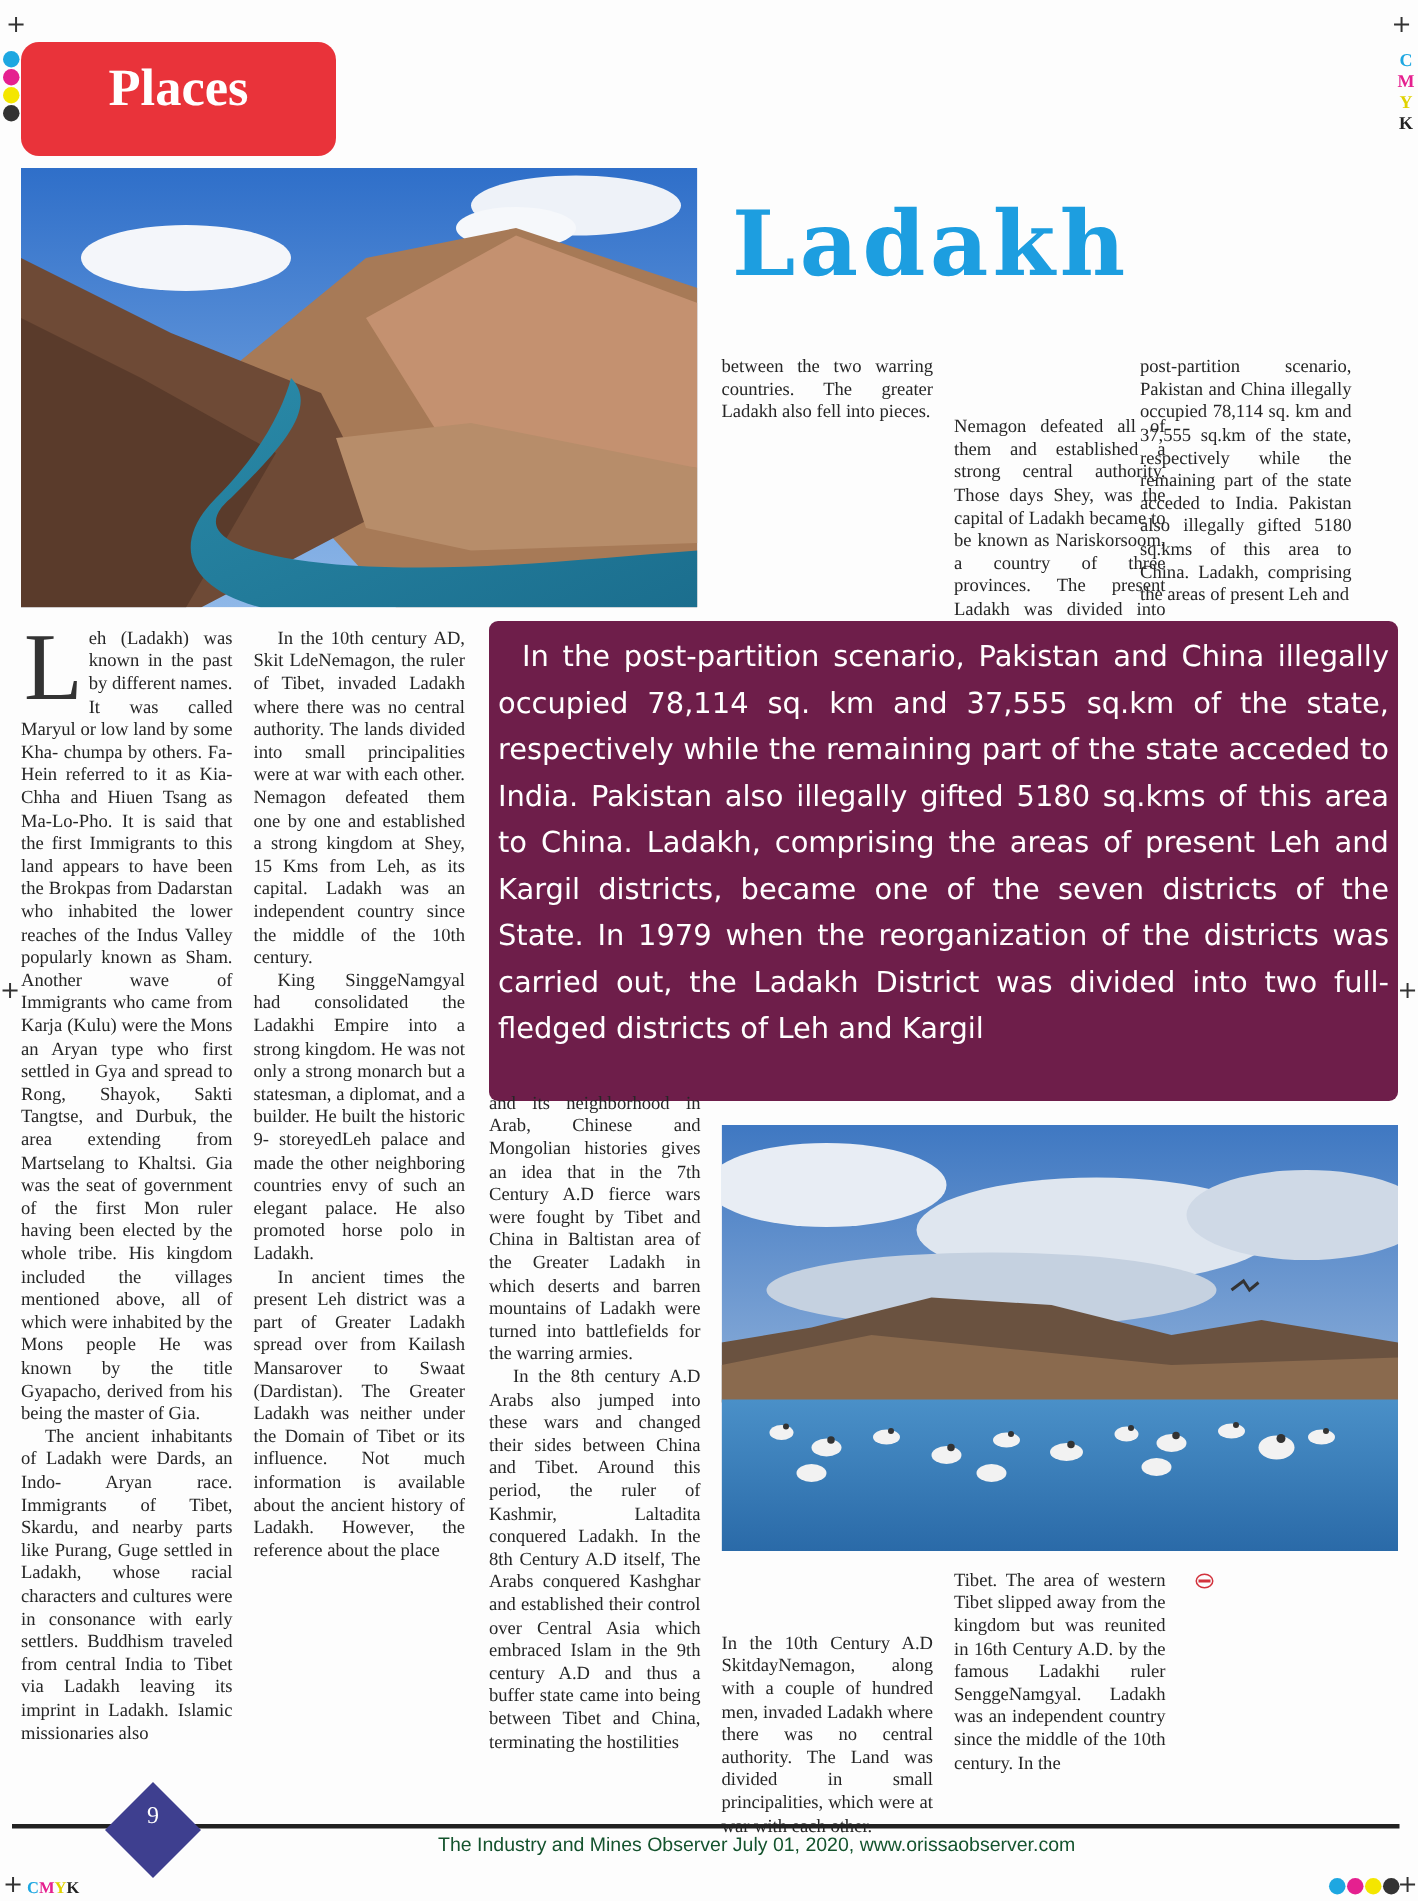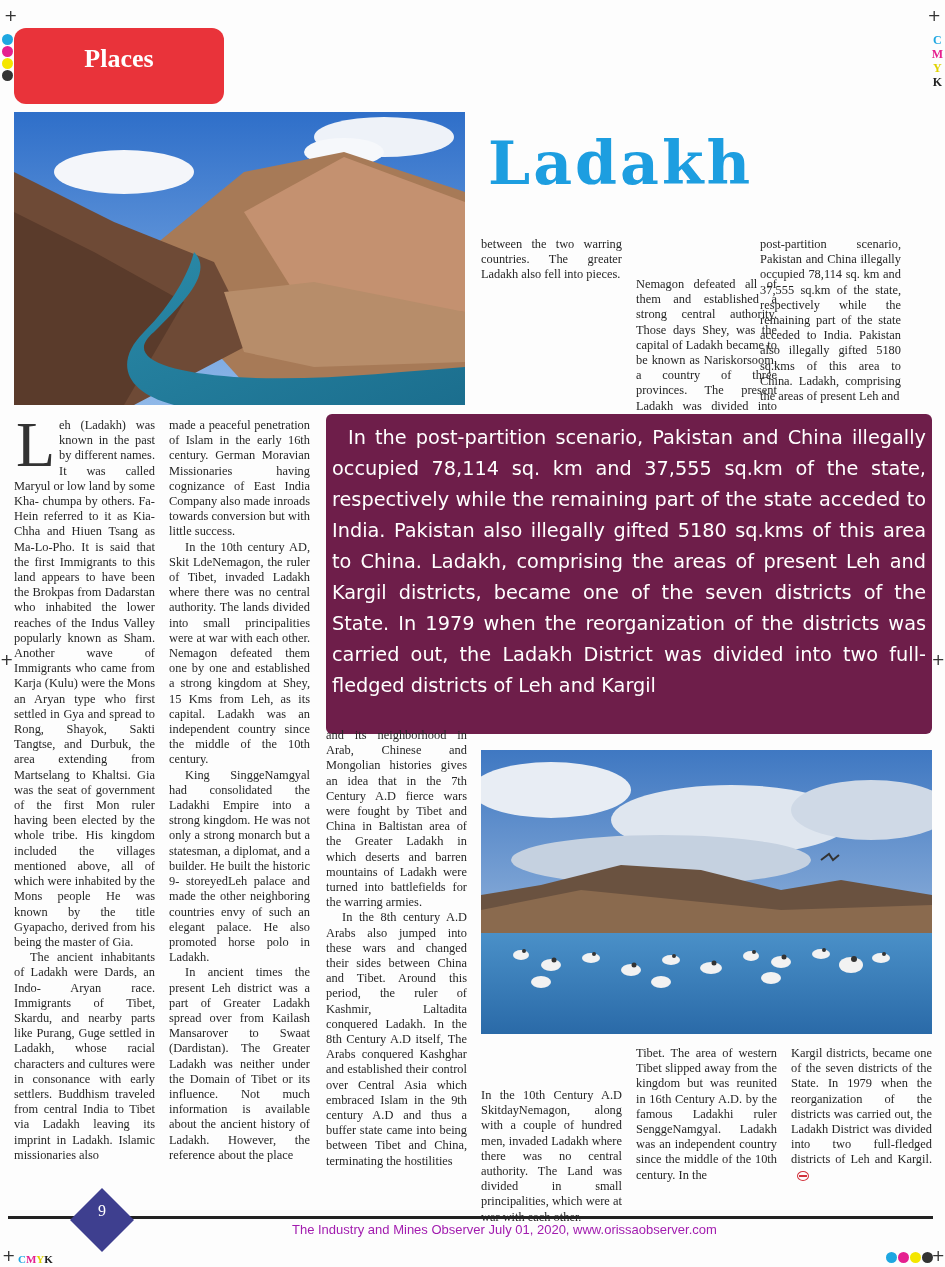--- a/index.html
+++ b/index.html
@@ -9,21 +9,21 @@
   .reg { position: absolute; font-family: "DejaVu Sans", sans-serif; font-size: 16px; color: #333; line-height: 1; }
   .dots { position: absolute; display: flex; flex-direction: column; gap: 1px; }
   .dot { width: 11px; height: 11px; border-radius: 50%; }
   .cmyk-letters { position: absolute; right: 2px; top: 33px; font-family: "Liberation Serif", serif; font-weight: bold; font-size: 12px; line-height: 14px; text-align: center; }
 
   .section-tab {
     position: absolute; left: 14px; top: 28px; width: 210px; height: 76px;
     background: #e9333a; border-radius: 12px;
     display: flex; align-items: center; justify-content: center;
   }
-  .section-tab span { color: #fff; font-family: "Liberation Serif", serif; font-weight: bold; font-size: 26px; margin-top: -14px; }
+  .section-tab span { color: #fff; font-family: "Liberation Serif", serif; font-weight: bold; font-size: 35px; margin-top: -14px; }
 
   .photo { position: absolute; overflow: hidden; }
   .photo svg { width: 100%; height: 100%; display: block; }
 
   .title {
     position: absolute; left: 488px; top: 108px; width: 440px; height: 110px;
     font-family: "DejaVu Serif", serif; font-weight: bold; font-size: 60px;
     color: #1d9ee0; letter-spacing: 3px; line-height: 110px;
   }
 
@@ -39,21 +39,21 @@
     position: absolute; left: 326px; top: 414px; width: 606px; height: 320px;
     background: #6e1e4a; border-radius: 6px; padding: 8px 6px 8px 6px;
     color: #fff; font-family: "DejaVu Sans", sans-serif; font-size: 19.3px; line-height: 31px;
     text-align: justify;
   }
   .pullquote p { text-indent: 16px; }
 
   .footer-rule { position: absolute; left: 8px; right: 12px; top: 1216px; height: 3px; background: #222; }
   .page-diamond { position: absolute; left: 70px; top: 1188px; width: 64px; height: 64px; }
   .page-num { position: absolute; left: 92px; top: 1202px; width: 20px; text-align: center; color: #fff; font-size: 16px; font-family: "Liberation Serif", serif; }
-  .footer-text { position: absolute; left: 292px; top: 1222px; font-family: "Liberation Sans", sans-serif; font-size: 13px; color: #a21caf; }
+  .footer-text { position: absolute; left: 292px; top: 1222px; font-family: "Liberation Sans", sans-serif; font-size: 13px; color: #14532d; }
   .cmyk-bottom { position: absolute; left: 18px; top: 1253px; font-size: 11px; font-weight: bold; font-family: "Liberation Serif", serif; }
   .dots-bottom { position: absolute; right: 12px; top: 1252px; display: flex; gap: 1px; }
   .end-mark { display: inline-block; width: 12px; height: 10px; border: 1.5px solid #d2323c; border-radius: 50%; vertical-align: middle; margin-left: 6px; position: relative; }
   .end-mark::after { content: ""; position: absolute; left: 1px; right: 1px; top: 3px; height: 2px; background: #d2323c; }
 </style>
 </head>
 <body>
 
 <div class="reg" style="left:4px; top:8px;">+</div>
 <div class="reg" style="right:4px; top:8px;">+</div>
@@ -116,21 +116,20 @@
 <div class="col" style="left:760px; top:237px; width:141px;">
   <p class="noindent">post-partition scenario, Pakistan and China illegally occupied 78,114 sq. km and 37,555 sq.km of the state, respectively while the remaining part of the state acceded to India. Pakistan also illegally gifted 5180 sq.kms of this area to China. Ladakh, comprising the areas of present Leh and</p>
 </div>
 
 <div class="col" style="left:14px; top:418px; width:141px;">
   <p class="noindent"><span class="dropcap">L</span><span>eh (Ladakh) was known in the past by different names. It was called Maryul or low land by some Kha- chumpa by others. Fa-Hein referred to it as Kia-Chha and Hiuen Tsang as Ma-Lo-Pho. It is said that the first Immigrants to this land appears to have been the Brokpas from Dadarstan who inhabited the lower reaches of the Indus Valley popularly known as Sham. Another wave of Immigrants who came from Karja (Kulu) were the Mons an Aryan type who first settled in Gya and spread to Rong, Shayok, Sakti Tangtse, and Durbuk, the area extending from Martselang to Khaltsi. Gia was the seat of government of the first Mon ruler having been elected by the whole tribe. His kingdom included the villages mentioned above, all of which were inhabited by the Mons people He was known by the title Gyapacho, derived from his being the master of Gia.</span></p>
   <p>The ancient inhabitants of Ladakh were Dards, an Indo- Aryan race. Immigrants of Tibet, Skardu, and nearby parts like Purang, Guge settled in Ladakh, whose racial characters and cultures were in consonance with early settlers. Buddhism traveled from central India to Tibet via Ladakh leaving its imprint in Ladakh. Islamic missionaries also</p>
 </div>
 
 <div class="col" style="left:169px; top:418px; width:141px;">
-  <p class="noindent">made a peaceful penetration of Islam in the early 16th century. German Moravian Missionaries having cognizance of East India Company also made inroads towards conversion but with little success.</p>
   <p>In the 10th century AD, Skit LdeNemagon, the ruler of Tibet, invaded Ladakh where there was no central authority. The lands divided into small principalities were at war with each other. Nemagon defeated them one by one and established a strong kingdom at Shey, 15 Kms from Leh, as its capital. Ladakh was an independent country since the middle of the 10th century.</p>
   <p>King SinggeNamgyal had consolidated the Ladakhi Empire into a strong kingdom. He was not only a strong monarch but a statesman, a diplomat, and a builder. He built the historic 9- storeyedLeh palace and made the other neighboring countries envy of such an elegant palace. He also promoted horse polo in Ladakh.</p>
   <p>In ancient times the present Leh district was a part of Greater Ladakh spread over from Kailash Mansarover to Swaat (Dardistan). The Greater Ladakh was neither under the Domain of Tibet or its influence. Not much information is available about the ancient history of Ladakh. However, the reference about the place</p>
 </div>
 
 <div class="pullquote">
   <p>In the post-partition scenario, Pakistan and China illegally occupied 78,114 sq. km and 37,555 sq.km of the state, respectively while the remaining part of the state acceded to India. Pakistan also illegally gifted 5180 sq.kms of this area to China. Ladakh, comprising the areas of present Leh and Kargil districts, became one of the seven districts of the State. In 1979 when the reorganization of the districts was carried out, the Ladakh District was divided into two full-fledged districts of Leh and Kargil</p>
 </div>
 
 <div class="col" style="left:326px; top:728px; width:141px;">
@@ -191,21 +190,21 @@
   </svg>
 </div>
 
 <div class="col" style="left:481px; top:1088px; width:141px;">
   <p class="noindent">In the 10th Century A.D SkitdayNemagon, along with a couple of hundred men, invaded Ladakh where there was no central authority. The Land was divided in small principalities, which were at war with each other.</p>
 </div>
 <div class="col" style="left:636px; top:1046px; width:141px;">
   <p class="noindent">Tibet. The area of western Tibet slipped away from the kingdom but was reunited in 16th Century A.D. by the famous Ladakhi ruler SenggeNamgyal. Ladakh was an independent country since the middle of the 10th century. In the</p>
 </div>
 <div class="col" style="left:791px; top:1046px; width:141px;">
-  <p class="noindent"><span>Kargil districts, became one of the seven districts of the State. In 1979 when the reorganization of the districts was carried out, the Ladakh District was divided into two full-fledged districts of Leh and Kargil.</span><span class="end-mark"></span></p>
+  <p class="noindent"><span class="end-mark"></span></p>
 </div>
 
 <div class="footer-rule"></div>
 <svg class="page-diamond" viewBox="0 0 64 64">
   <polygon points="32,0 64,32 32,64 0,32" fill="#3e3f8f"></polygon>
 </svg>
 <div class="page-num">9</div>
 <div class="footer-text">The Industry and Mines Observer July 01, 2020, www.orissaobserver.com</div>
 
 <div class="cmyk-bottom">

